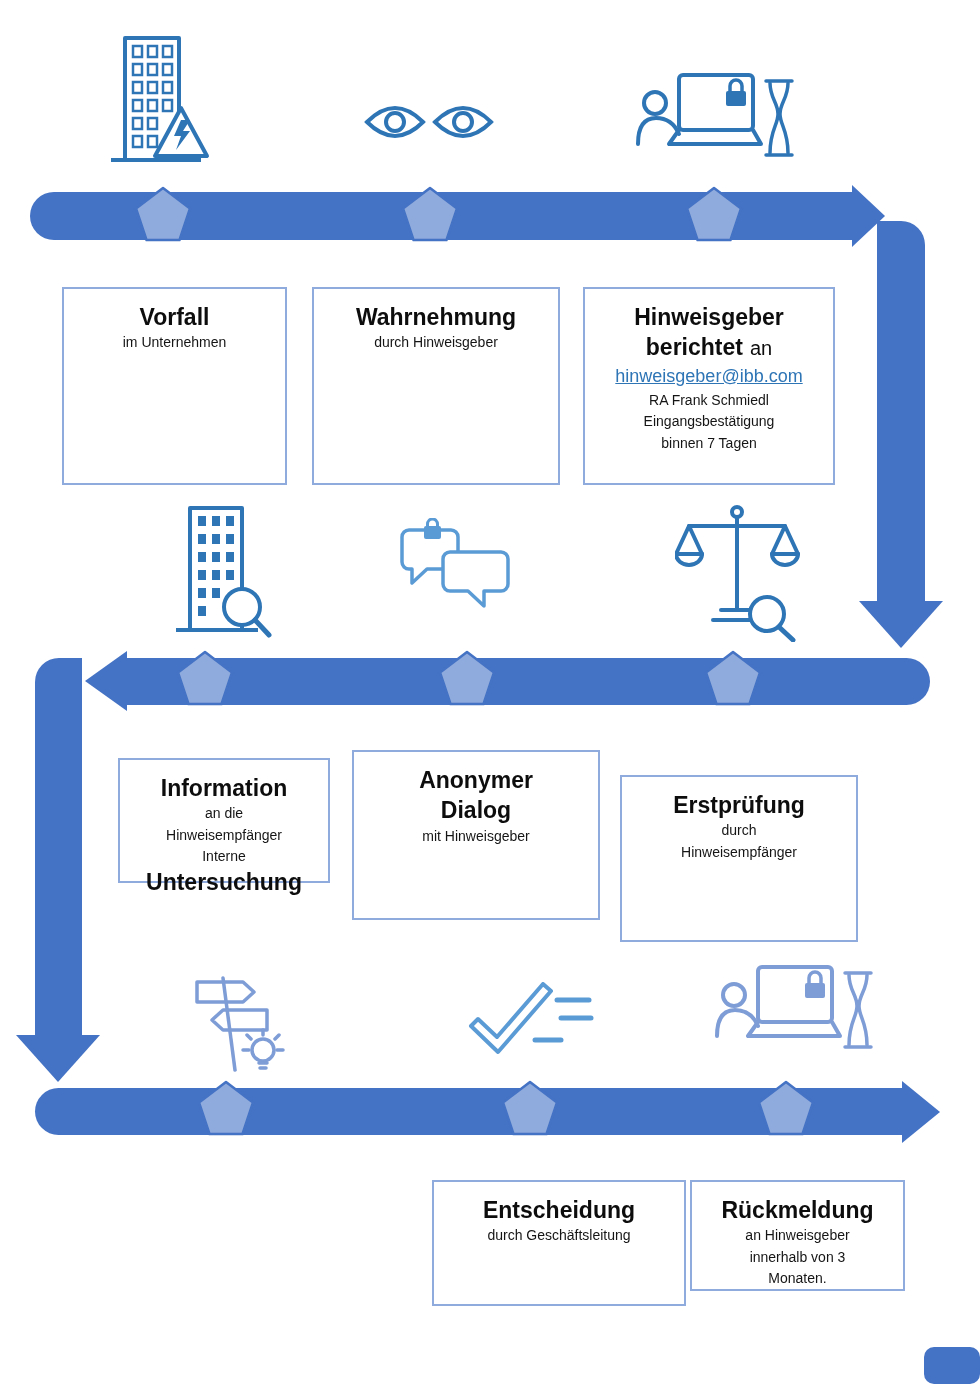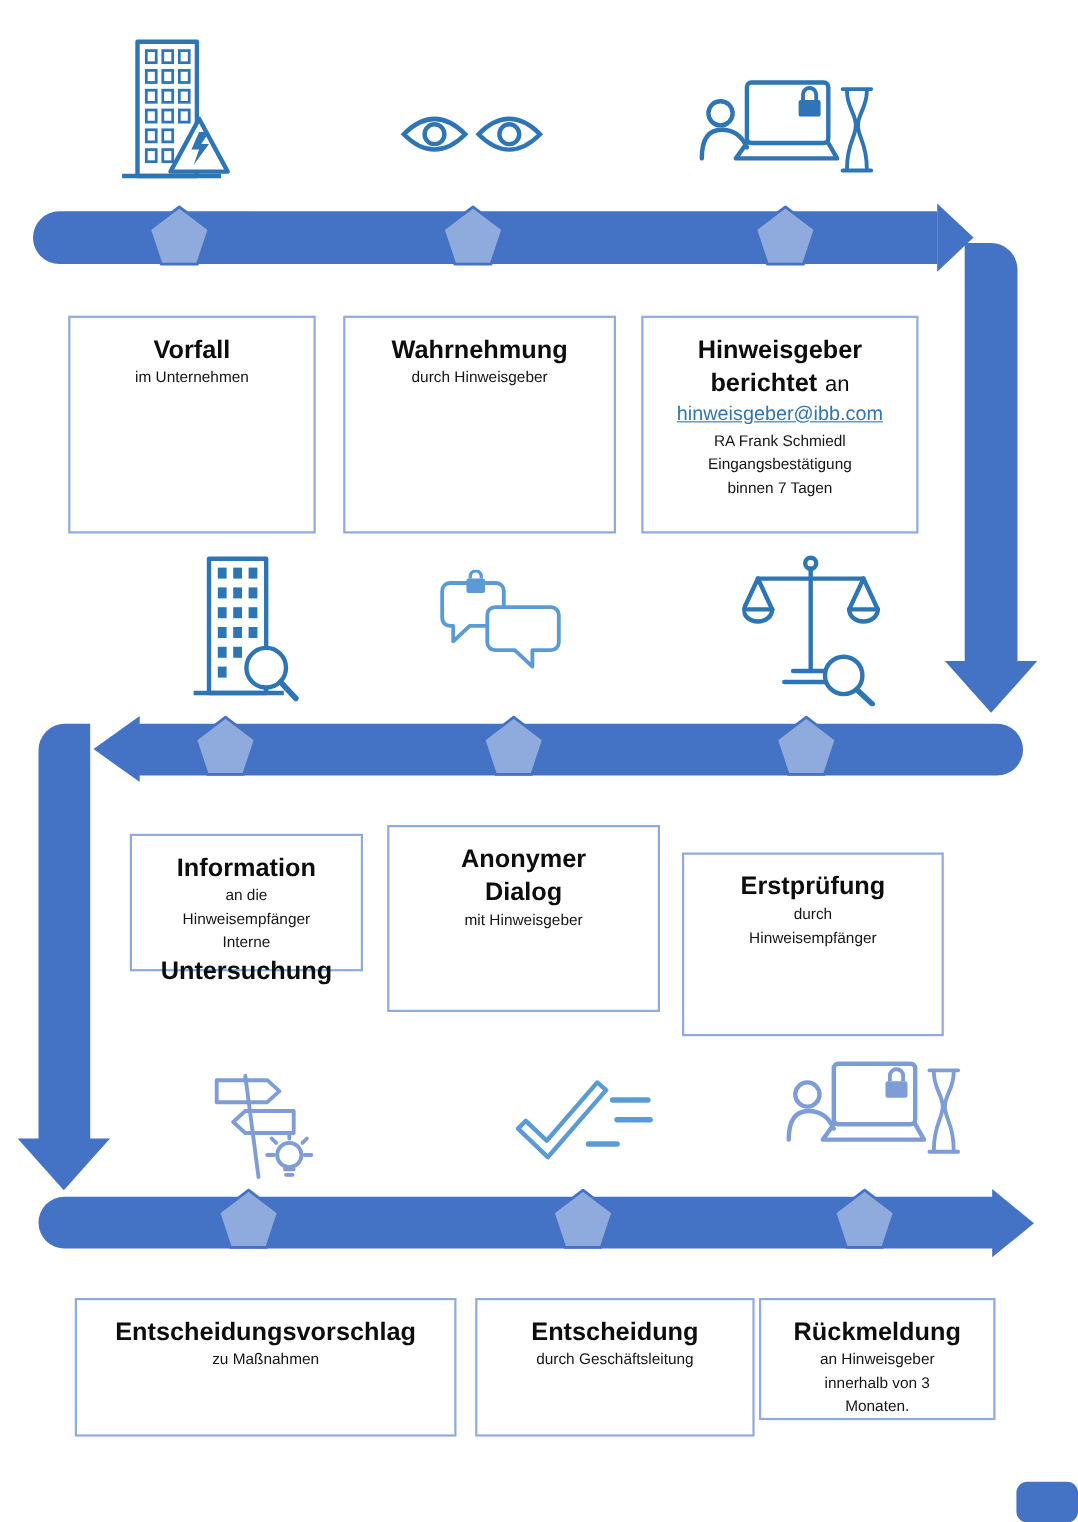--- a/index.html
+++ b/index.html
@@ -273,24 +273,20 @@
       </g>
     </svg>
   </div>
 
   <div class="icon icon-light" style="left:712px;top:962px;width:162px;height:95px">
     <svg viewBox="0 0 162 95">
         <use href="#sym-person-laptop"></use>
       </svg>
   </div>
 
-  <div class="box" style="left:68px;top:1140px;width:347px;height:126px">
-    <div class="box-title">Entscheidungsvorschlag</div>
-    <div class="box-line">zu Maßnahmen</div>
-  </div>
 
   <div class="box" style="left:432px;top:1140px;width:254px;height:126px">
     <div class="box-title">Entscheidung</div>
     <div class="box-line">durch Geschäftsleitung</div>
   </div>
 
   <div class="box" style="left:690px;top:1140px;width:215px;height:111px">
     <div class="box-title">Rückmeldung</div>
     <div class="box-line">an Hinweisgeber</div>
     <div class="box-line">innerhalb von 3</div>

